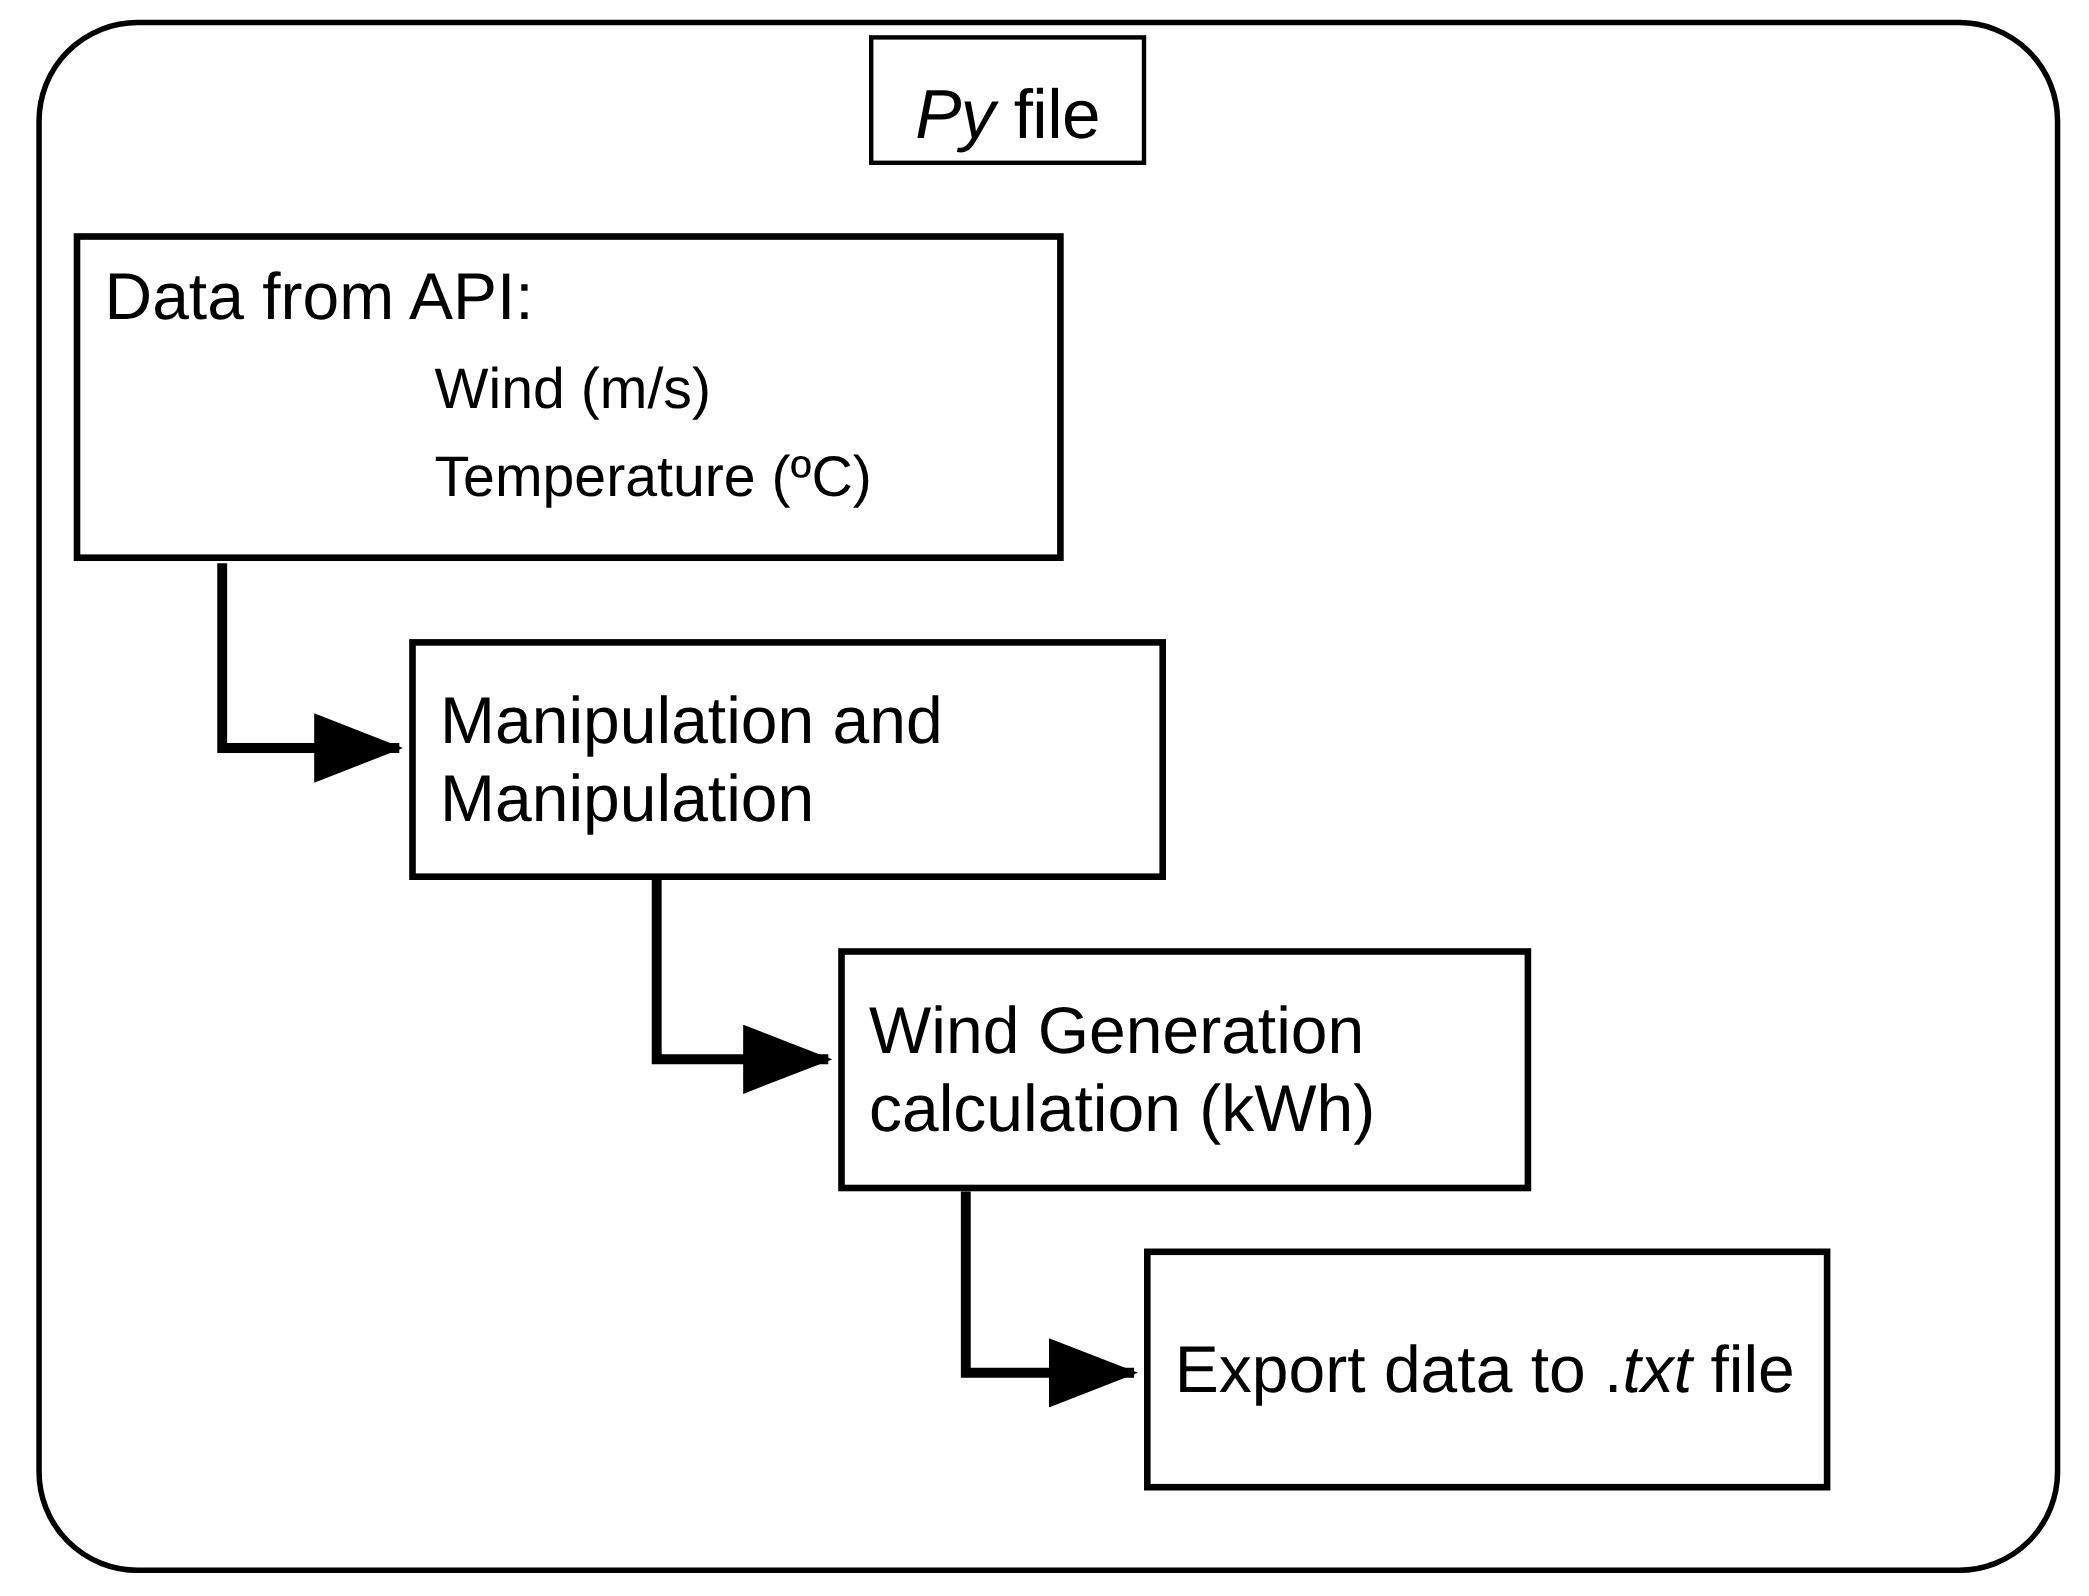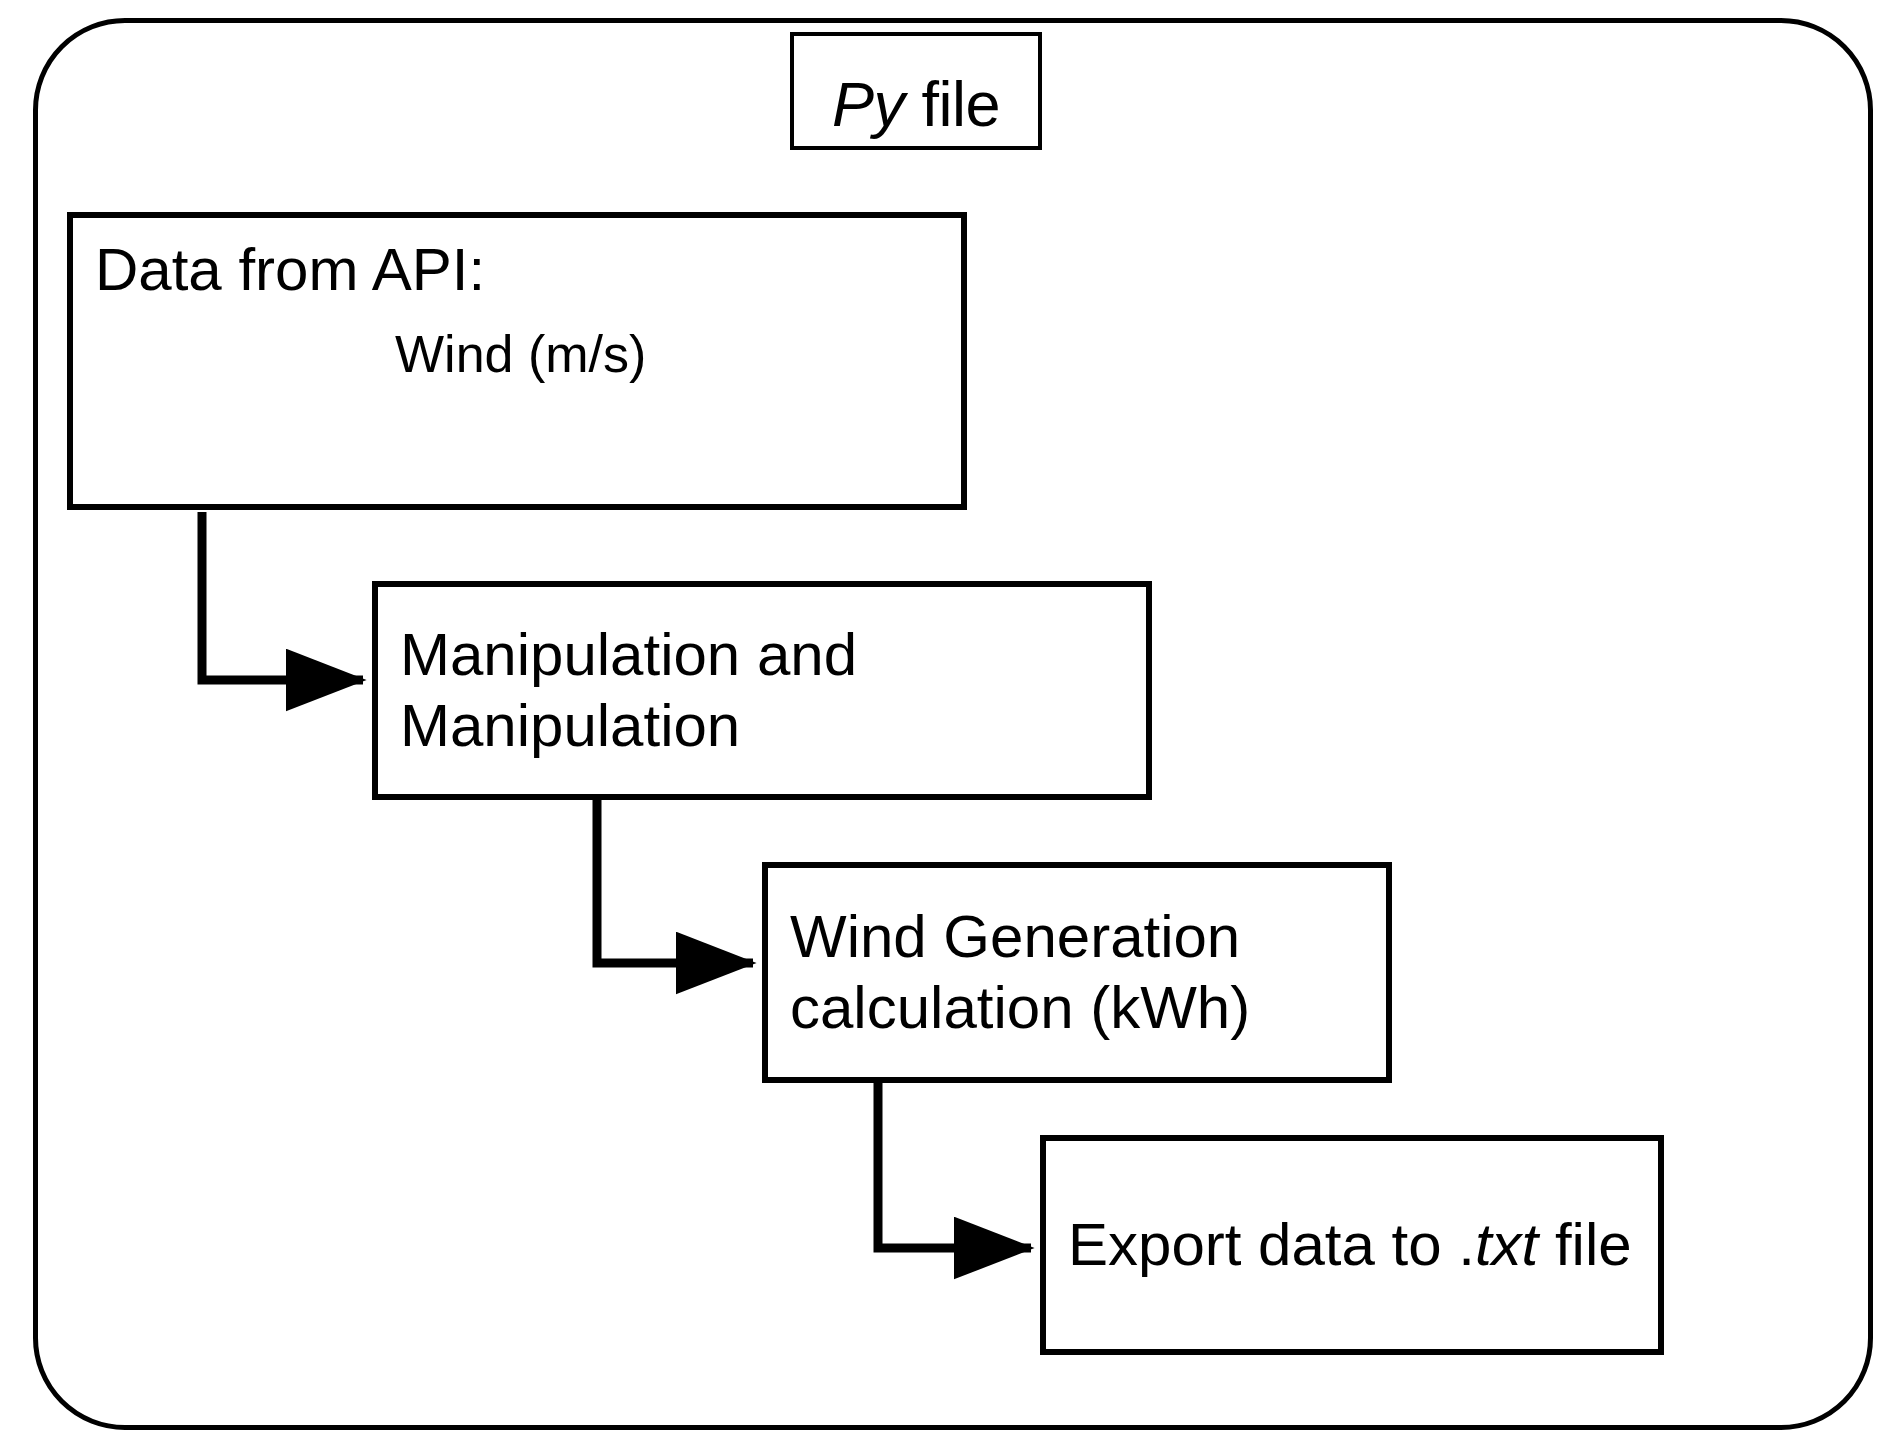--- a/index.html
+++ b/index.html
@@ -89,21 +89,21 @@
     font-size: 52px;
     line-height: 1;
     white-space: nowrap;
   }
   #branch-label-0 { left: 395px; top: 328px; }
   #branch-label-1 { left: 395px; top: 408px; }
   
   #node-manipulation {
     left: 372px;
     top: 581px;
-    width: 780px;
+    width: 688px;
     height: 219px;
   }
   
   #node-generation {
     left: 762px;
     top: 862px;
     width: 630px;
     height: 221px;
   }
   
@@ -151,20 +151,21 @@
 
     <path d="M 597 800 L 597 963 L 753 963" stroke="#000000" stroke-width="9" fill="none" marker-end="url(#arrowhead)"></path>
 
     <path d="M 878 1083 L 878 1248 L 1031 1248" stroke="#000000" stroke-width="9" fill="none" marker-end="url(#arrowhead)"></path>
   </svg>
 
   <div class="node" id="node-data-source">
     <div class="heading-text">Data from API:</div>
   </div>
   <div class="branch-label" id="branch-label-0">Wind (m/s)</div>
+  <div class="branch-label" id="branch-label-1">Temperature (ºC)</div>
 
   <div class="node" id="node-manipulation">
     <div class="node-text">Manipulation and</div>
     <div class="node-text">Manipulation</div>
   </div>
 
   <div class="node" id="node-generation">
     <div class="node-text">Wind Generation</div>
     <div class="node-text">calculation (kWh)</div>
   </div>

